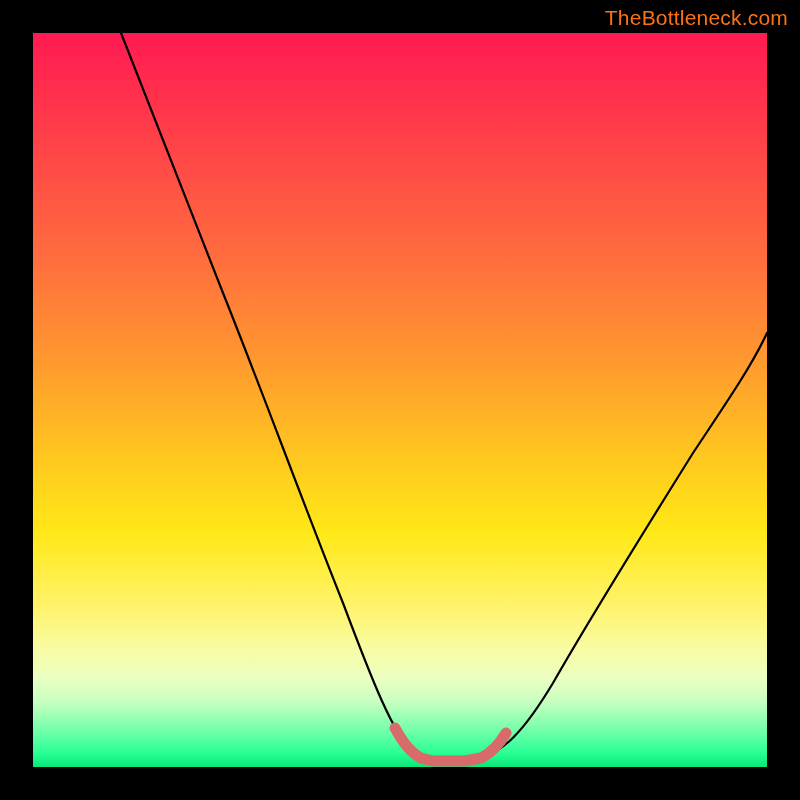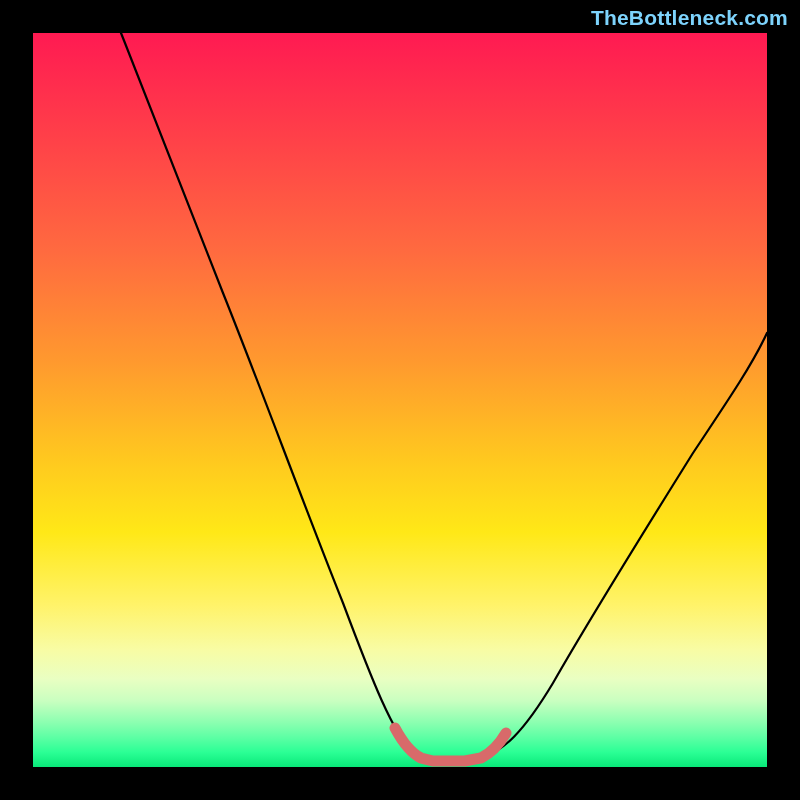--- a/index.html
+++ b/index.html
@@ -47,24 +47,24 @@
     left: 0;
     top: 0;
     width: 734px;
     height: 734px;
     overflow: visible;
   }
   .watermark {
     position: absolute;
     top: 6px;
     right: 12px;
-    color: #7dd3fc;
+    color: #f97316;
     font-size: 21px;
     letter-spacing: 0.2px;
-    font-weight: 700;
+    font-weight: 400;
     margin-left: 40px;
   }
 </style>
 </head>
 <body>
 
 <div class="frame">
   <div class="plot-area">
     <svg class="curve-svg" viewBox="0 0 734 734" preserveAspectRatio="none">
       <path d="M 88 0

